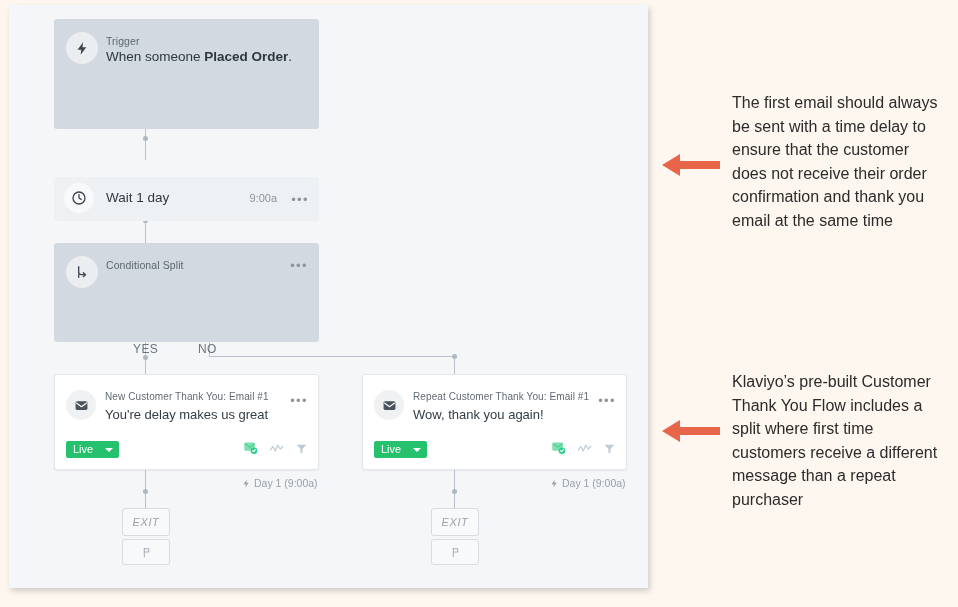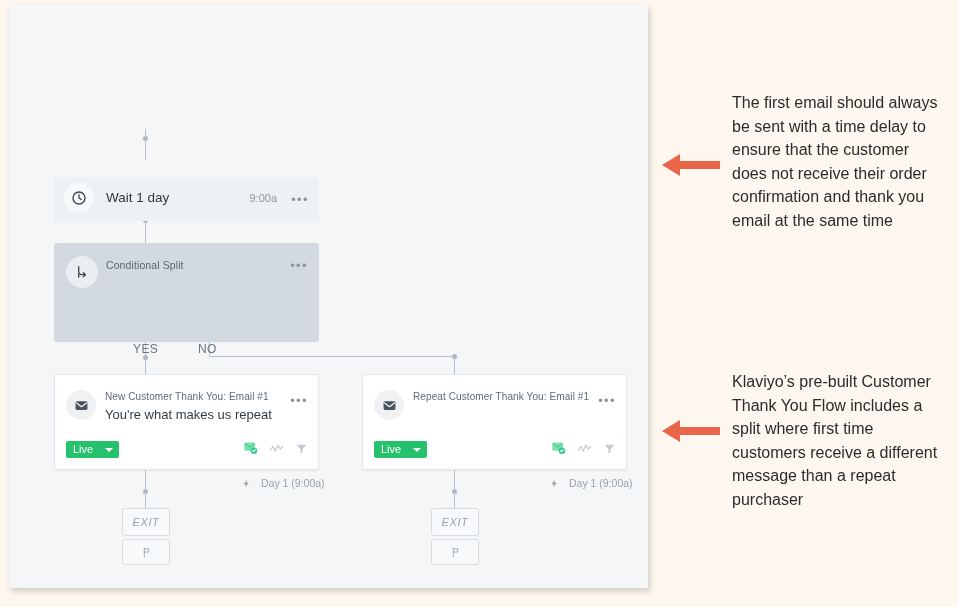--- a/index.html
+++ b/index.html
@@ -91,21 +91,21 @@
   .live-badge .caret{
     width:0;height:0;border-left:4px solid transparent;
     border-right:4px solid transparent;border-top:4px solid #fff;
     display:inline-block;
   }
   .em-icons{position:absolute;right:10px;top:-1px;display:flex;
             align-items:center;gap:11px;}
 
   .daytag{
     position:absolute;font-size:10.5px;color:#98A1AA;white-space:nowrap;
-    display:flex;align-items:center;gap:10px;
+    display:flex;align-items:center;gap:3px;
   }
 
   
   .branch-label{
     position:absolute;font-size:12px;font-weight:normal;color:#6B757F;
     letter-spacing:.4px;
   }
 
   
   .btn-exit{
@@ -144,20 +144,29 @@
   <div class="vline" style="left:200px;top:337px;height:14px;"></div>
   <div class="hline" style="left:200px;top:351px;width:246px;"></div>
   <div class="vline" style="left:445px;top:351px;height:18px;"></div>
   <div class="dot" style="left:443px;top:349px;"></div>
 
   <div class="vline" style="left:136px;top:465px;height:38px;"></div>
   <div class="dot" style="left:134px;top:484px;"></div>
   <div class="vline" style="left:445px;top:465px;height:38px;"></div>
   <div class="dot" style="left:443px;top:484px;"></div>
 
+  <div class="node card-trigger">
+    <div class="icn-circle">
+      <svg width="15" height="15" viewBox="0 0 24 24">
+          <path d="M13 2 4 14h6l-1 8 9-12h-6l1-8z" fill="#3C464F"></path>
+        </svg>
+    </div>
+    <div class="eyebrow">Trigger</div>
+    <div class="headline"><span>When someone </span><b>Placed Order</b><span>.</span></div>
+  </div>
 
   <div class="node card-wait">
     <div class="icn-circle">
       <svg width="16" height="16" viewBox="0 0 24 24" fill="none" stroke="#3C464F" stroke-width="2">
           <circle cx="12" cy="12" r="9"></circle>
           <path d="M12 7v5l3.2 2" stroke-linecap="round"></path>
         </svg>
     </div>
     <div class="wait-label">Wait 1 day</div>
     <div class="wait-time">9:00a</div>
@@ -181,21 +190,21 @@
 
   <div class="node card-email left">
     <div class="icn-circle">
       <svg width="15" height="15" viewBox="0 0 24 24">
           <rect x="2.5" y="5" width="19" height="14" rx="2.5" fill="#4A545E"></rect>
           <path d="M4 8l8 6 8-6" stroke="#fff" stroke-width="1.8" fill="none" stroke-linecap="round" stroke-linejoin="round"></path>
         </svg>
     </div>
     <div class="kebab">•••</div>
     <div class="eyebrow">New Customer Thank You: Email #1</div>
-    <div class="headline">You're what makes us repeat</div>
+    <div class="headline">You're delay makes us great</div>
     <div class="em-footer">
       <div class="live-badge">
         <span>Live</span>
         <span class="caret"></span>
       </div>
       <div class="em-icons">
         <span>
           <svg width="15" height="15" viewBox="0 0 24 24">
               <rect x="2" y="4" width="17" height="13" rx="2" fill="#7DE0AE"></rect>
               <path d="M3.5 6l7.5 5.5L18.5 6" stroke="#38C98B" stroke-width="1.6" fill="none"></path>
@@ -225,20 +234,21 @@
 
   <div class="node card-email right">
     <div class="icn-circle">
       <svg width="15" height="15" viewBox="0 0 24 24">
           <rect x="2.5" y="5" width="19" height="14" rx="2.5" fill="#4A545E"></rect>
           <path d="M4 8l8 6 8-6" stroke="#fff" stroke-width="1.8" fill="none" stroke-linecap="round" stroke-linejoin="round"></path>
         </svg>
     </div>
     <div class="kebab">•••</div>
     <div class="eyebrow">Repeat Customer Thank You: Email #1</div>
+    <div class="headline">Wow, thank you again!</div>
     <div class="em-footer">
       <div class="live-badge">
         <span>Live</span>
         <span class="caret"></span>
       </div>
       <div class="em-icons">
         <span>
           <svg width="15" height="15" viewBox="0 0 24 24">
               <rect x="2" y="4" width="17" height="13" rx="2" fill="#7DE0AE"></rect>
               <path d="M3.5 6l7.5 5.5L18.5 6" stroke="#38C98B" stroke-width="1.6" fill="none"></path>

